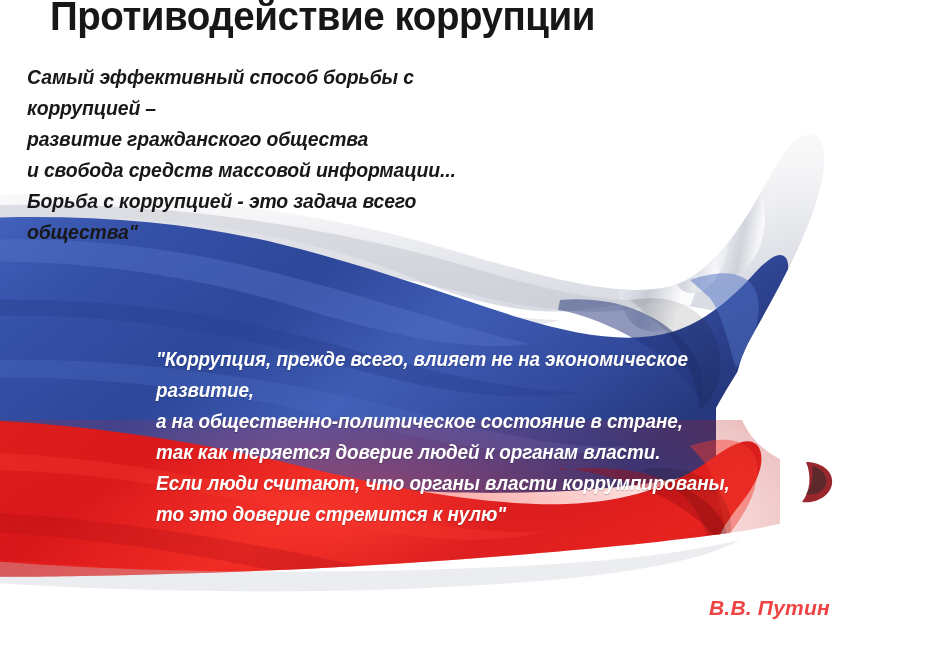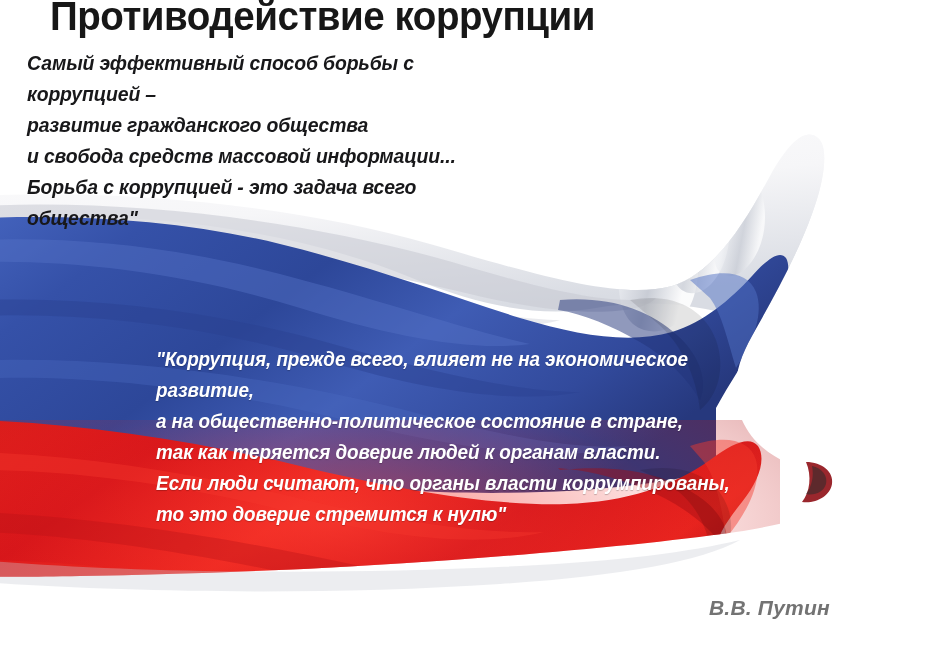--- a/index.html
+++ b/index.html
@@ -39,21 +39,21 @@
     transform: scaleX(0.94);
     transform-origin: left top;
     line-height: 1.0;
     z-index: 5;
   }
 
   
   #quote-one {
     position: absolute;
     left: 27px;
-    top: 48px;
+    top: 62px;
     z-index: 5;
     width: 480px;
   }
   #quote-one .qline {
     font-family: "Liberation Sans", "DejaVu Sans", sans-serif;
     font-size: 20px;
     font-weight: bold;
     font-style: italic;
     color: #18181a;
     line-height: 31px;
@@ -88,21 +88,21 @@
   
   #attribution {
     position: absolute;
     left: 709px;
     top: 596px;
     z-index: 5;
     font-family: "Liberation Sans", "DejaVu Sans", sans-serif;
     font-size: 21px;
     font-weight: bold;
     font-style: italic;
-    color: #737373;
+    color: #ef4444;
     white-space: nowrap;
     letter-spacing: 0.2px;
   }
 </style>
 </head>
 <body>
 
 <div id="poster">
 
   <svg id="flag-art" viewBox="0 0 938 664" preserveAspectRatio="none" xmlns="http://www.w3.org/2000/svg">

